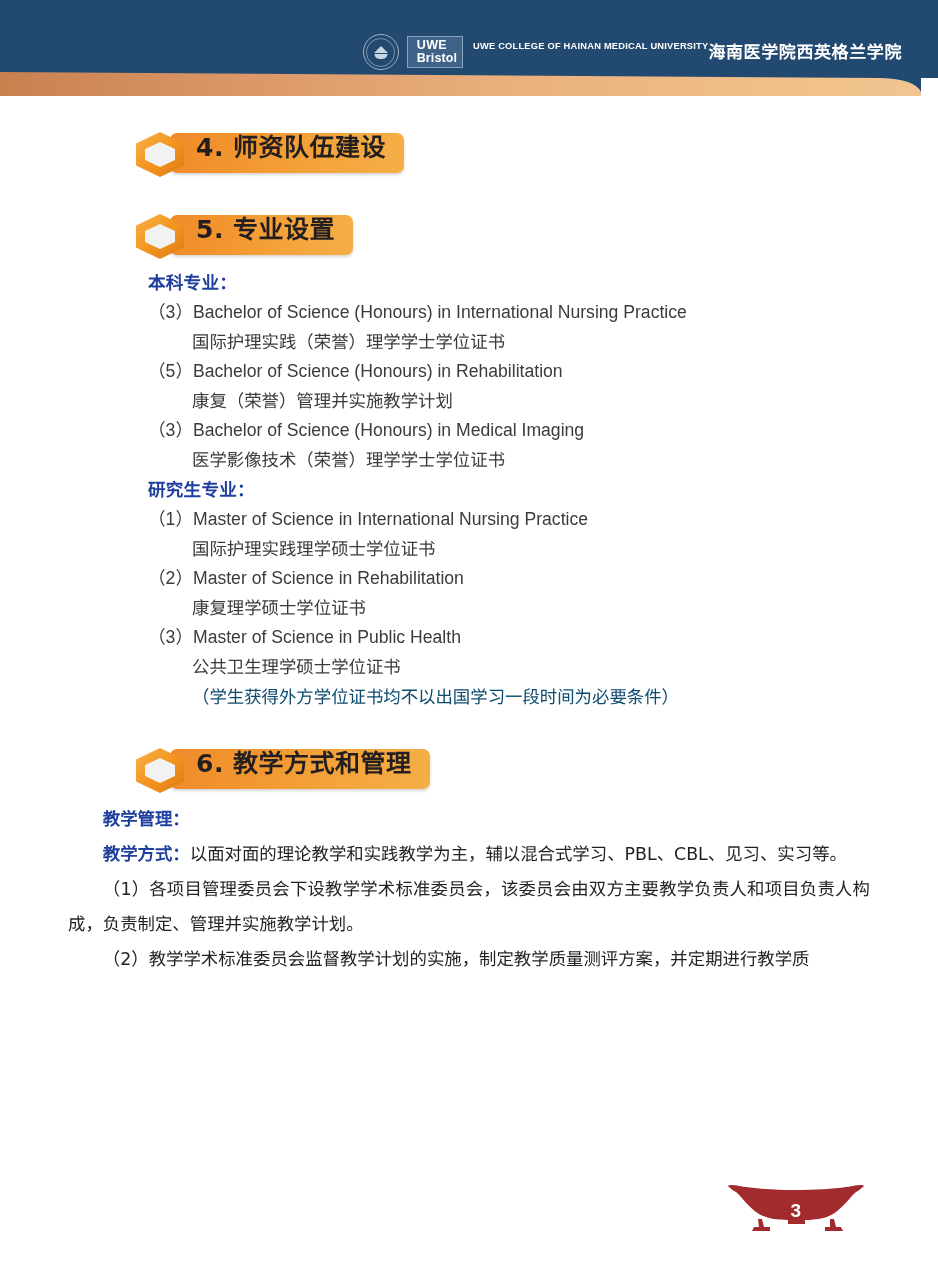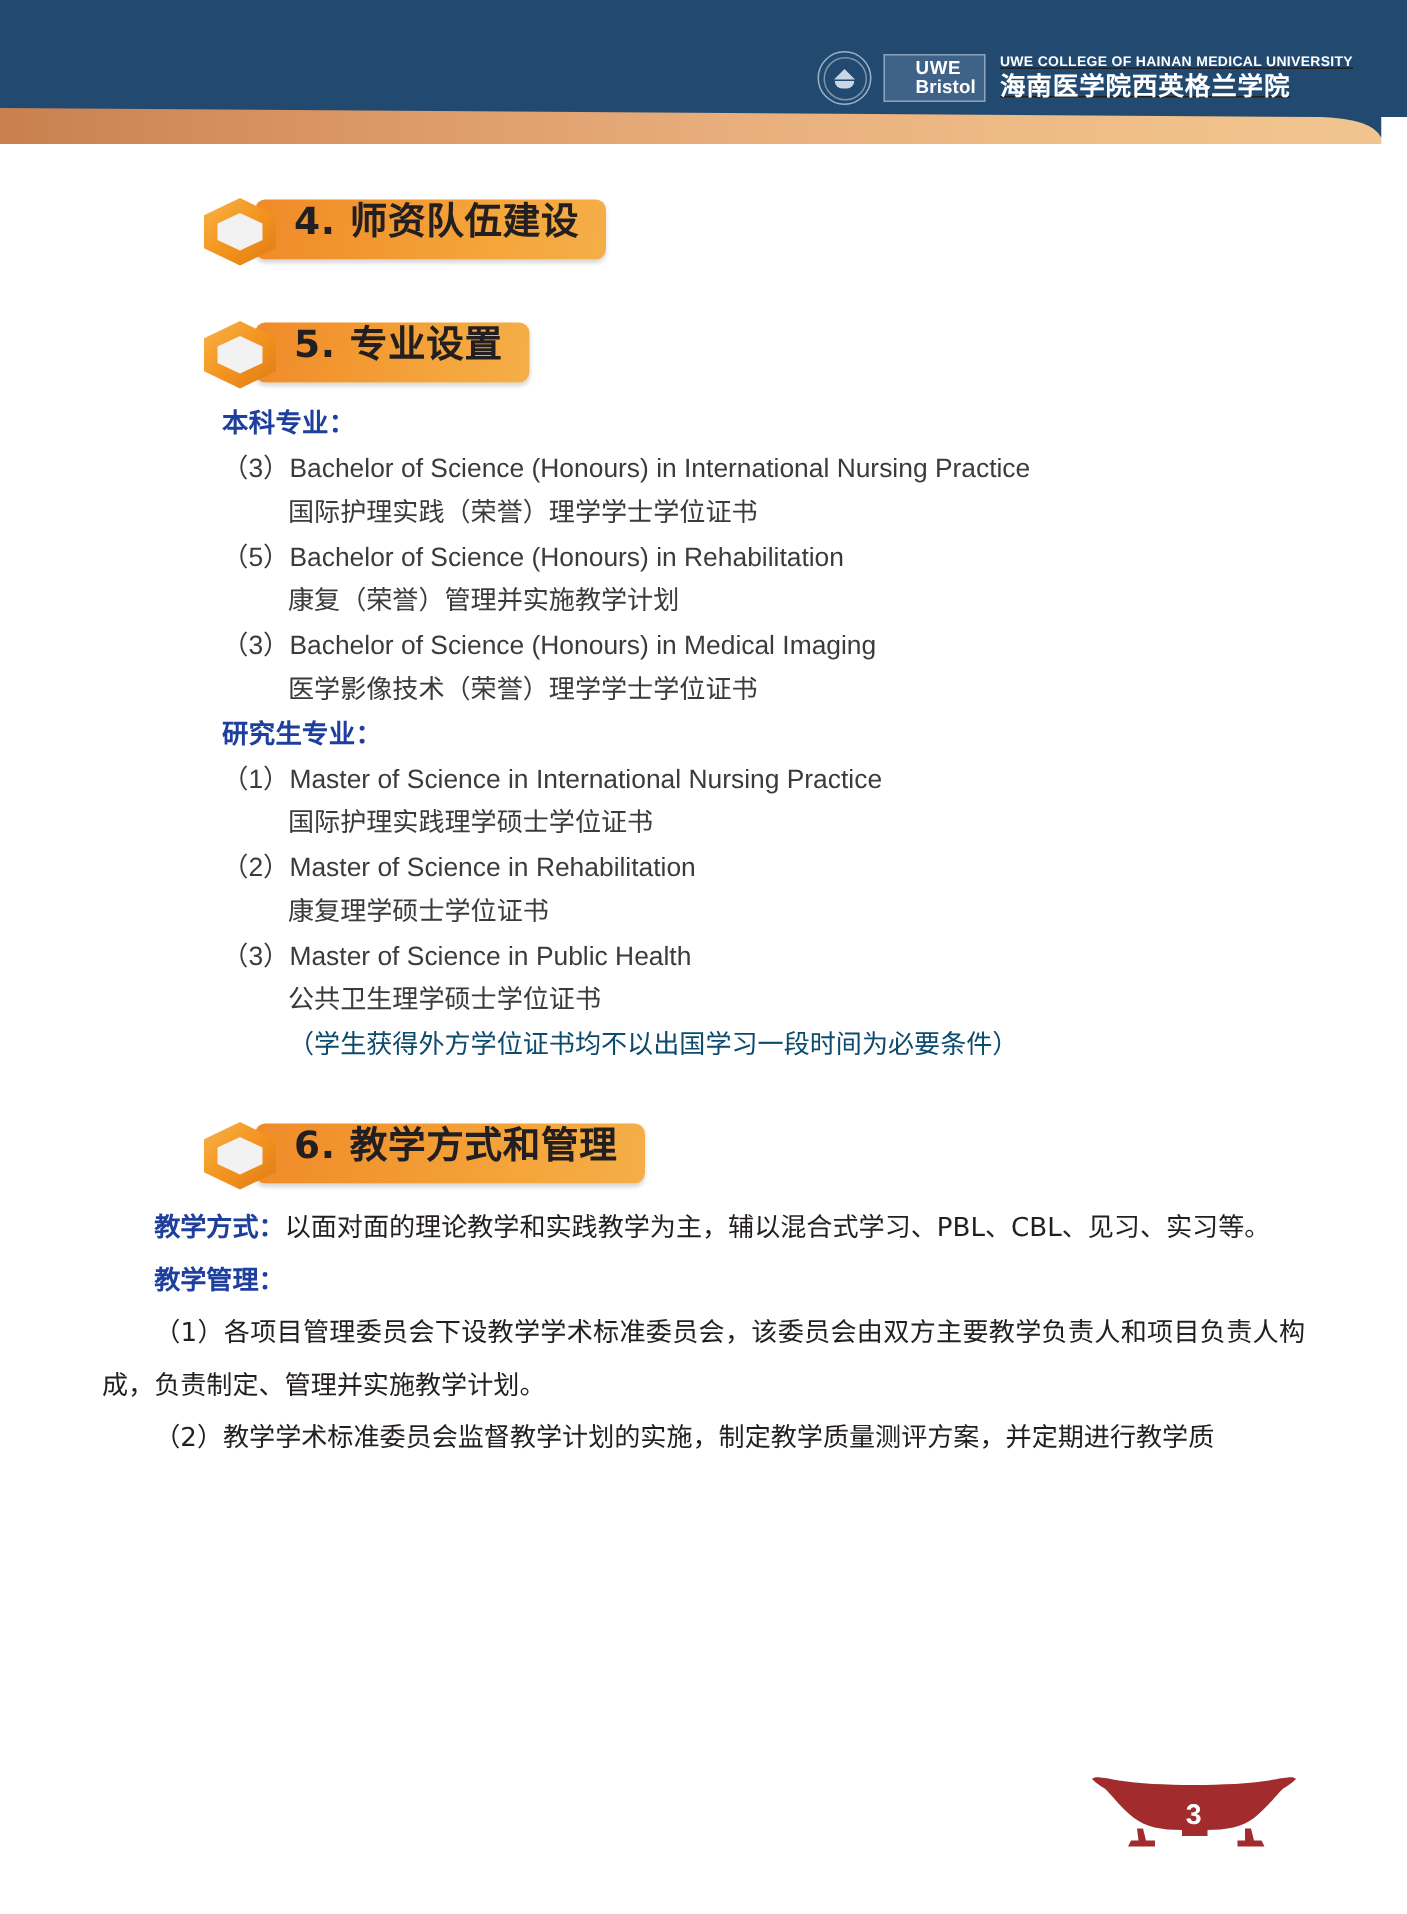--- a/index.html
+++ b/index.html
@@ -98,21 +98,21 @@
     left: 50%; bottom: 1px;
     transform: translateX(-50%);
     width: 13px; height: 5px;
     background: #c9d6e3;
     border-radius: 0 0 6px 6px;
   }
 
   .uwe-mark {
     background: #3f6288;
     border: 1px solid #8ba4bd;
-    padding: 2px 5px 3px 20px;
+    padding: 2px 5px 3px 9px;
     line-height: 1.02;
     text-align: left;
     flex: 0 0 auto;
   }
   .uwe-mark .uwe-top {
     display: block;
     font-size: 12.5px;
     font-weight: bold;
     color: #ffffff;
     letter-spacing: 0.4px;
@@ -120,25 +120,24 @@
   .uwe-mark .uwe-bottom {
     display: block;
     font-size: 12.5px;
     font-weight: bold;
     color: #ffffff;
     letter-spacing: 0.1px;
   }
 
   .logo-text {
     display: flex;
-    flex-direction: column;
+    flex-direction: row;
     justify-content: center;
     line-height: 1.05;
     padding-left: 2px;
-    text-decoration: underline;
   }
   .logo-en {
     font-size: 9.3px;
     font-weight: bold;
     color: #ffffff;
     letter-spacing: 0.22px;
     white-space: nowrap;
   }
   .logo-cn {
     font-size: 17px;
@@ -417,24 +416,24 @@
           <polygon points="28,11 43,18 43,29 28,36 13,29 13,18" fill="#f2f2f2"></polygon>
         </svg>
         <div class="title-bar">
           <span class="title-text">6. 教学方式和管理</span>
         </div>
       </div>
     </div>
 
     <div class="body-block">
       <p class="para">
-        <span class="blue-label">教学方式：</span><span>以面对面的理论教学和实践教学为主，辅以混合式学习、PBL、CBL、见习、实习等。</span>
+        <span class="blue-label">教学管理：</span>
       </p>
       <p class="para">
-        <span class="blue-label">教学管理：</span>
+        <span class="blue-label">教学方式：</span><span>以面对面的理论教学和实践教学为主，辅以混合式学习、PBL、CBL、见习、实习等。</span>
       </p>
       <p class="para">（1）各项目管理委员会下设教学学术标准委员会，该委员会由双方主要教学负责人和项目负责人构成，负责制定、管理并实施教学计划。</p>
       <p class="para">（2）教学学术标准委员会监督教学计划的实施，制定教学质量测评方案，并定期进行教学质</p>
     </div>
 
   </div>
 
   <div class="footer">
     <svg class="vessel" viewBox="0 0 140 56">
       <path d="M2,4 C4,2 8,3 20,5 C45,9 95,9 120,5 C132,3 136,2 138,4

